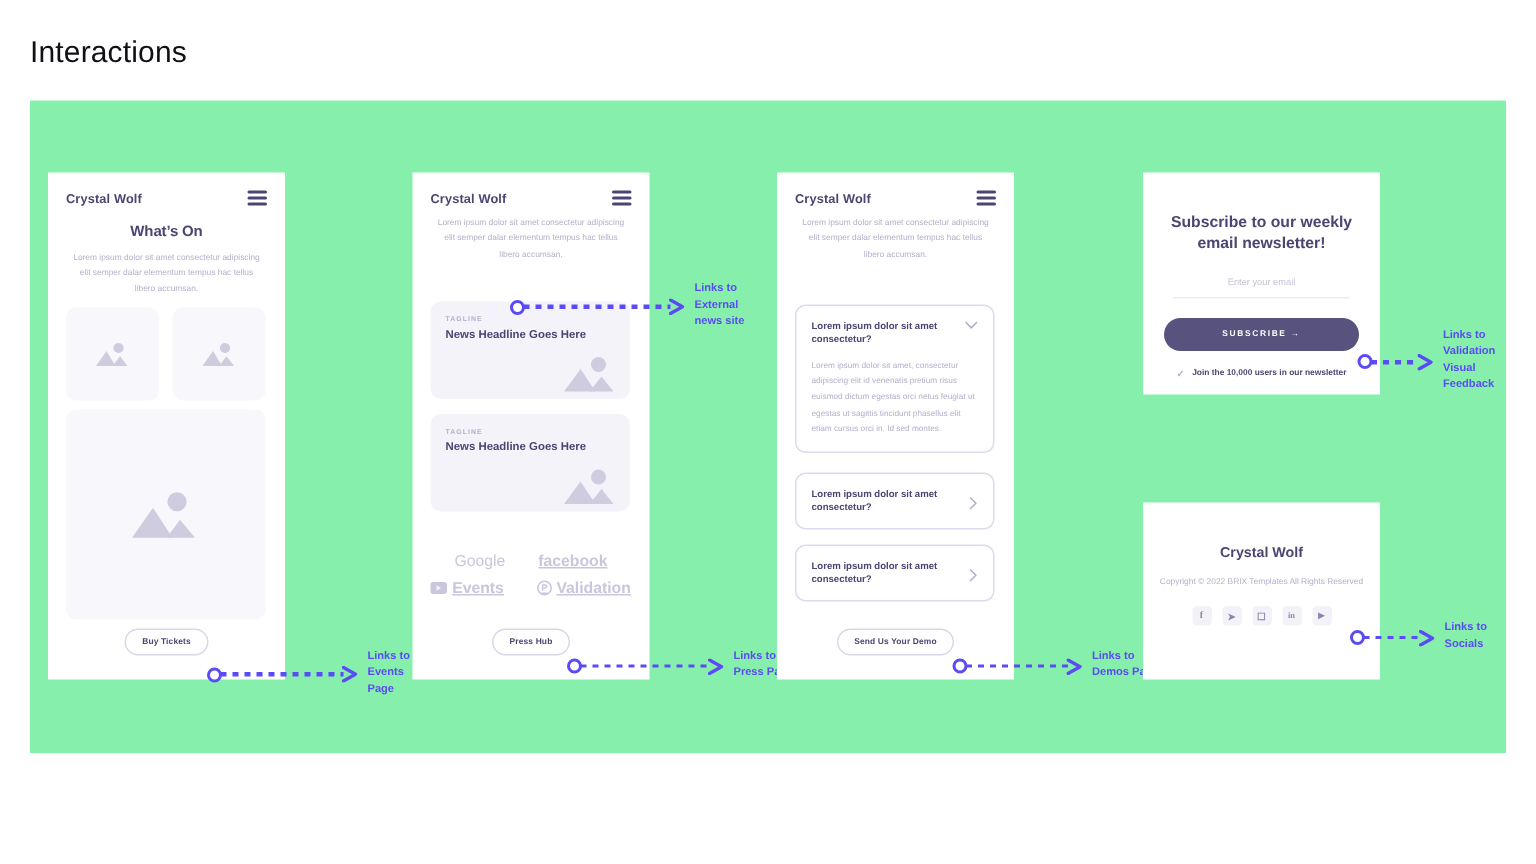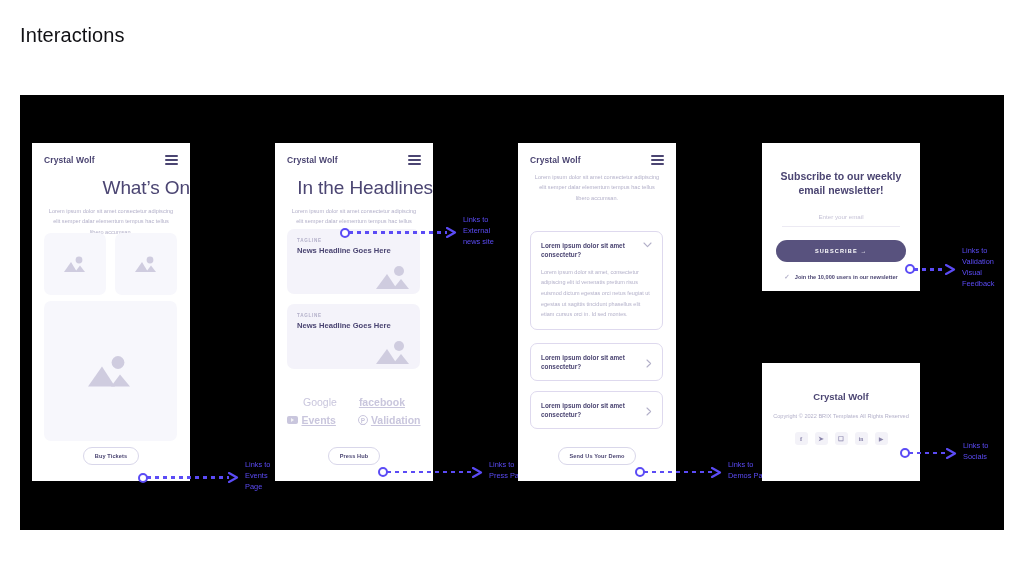--- a/index.html
+++ b/index.html
@@ -13,23 +13,23 @@
   .page-title {
     position: absolute;
     left: 20px; top: 24px;
     font-size: 20px;
     font-weight: 400;
     letter-spacing: 0.1px;
     color: #111115;
   }
   .canvas {
     position: absolute;
-    left: 20px; top: 95px;
+    left: 20px; top: 67px;
     width: 984px; height: 435px;
-    background: #000000;
+    background: #86efac;
   }
 
   
   .frame {
     position: absolute;
     background: #ffffff;
     overflow: hidden;
   }
   .frame-head {
     display: flex;
@@ -40,23 +40,23 @@
   .brand {
     font-size: 8.5px;
     font-weight: bold;
     color: #4b4572;
     letter-spacing: 0.1px;
   }
   .burger { display: flex; flex-direction: column; gap: 2.5px; cursor: pointer; }
   .burger i { display: block; width: 13px; height: 1.7px; background: #4b4572; border-radius: 1px; }
 
   .screen-title {
-    text-align: right;
-    font-size: 19px;
-    font-weight: normal;
+    text-align: center;
+    font-size: 10px;
+    font-weight: bold;
     color: #4b4572;
     margin-top: 12px;
     letter-spacing: -0.1px;
   }
   .screen-sub {
     text-align: center;
     font-size: 5.6px;
     line-height: 1.85;
     color: #b3b0c9;
     margin: 7px 16px 0 16px;
@@ -98,21 +98,21 @@
     background-repeat: repeat-x;
     margin-left: -1px;
   }
   .arrowhead { flex: 0 0 auto; margin-left: -1px; }
   .note {
     font-size: 7.4px;
     line-height: 1.5;
     color: #5b4bf5;
     margin-left: 6px;
     white-space: pre-line;
-    font-weight: 400;
+    font-weight: 700;
   }
 
   
   .news-card {
     background: #f4f3fa;
     border-radius: 7px;
     position: relative;
     overflow: hidden;
   }
   .tagline { font-size: 4.6px; letter-spacing: 0.7px; color: #b3b0c9; font-weight: bold; }
@@ -261,21 +261,20 @@
 
   <div class="frame" style="left:255px; top:48px; width:158px; height:338px;">
     <div class="frame-head">
       <span class="brand">Crystal Wolf</span>
       <span class="burger">
           <i></i>
           <i></i>
           <i></i>
         </span>
     </div>
-    <div class="screen-title">In the Headlines</div>
     <div class="screen-sub">Lorem ipsum dolor sit amet consectetur adipiscing elit semper dalar elementum tempus hac tellus libero accumsan.</div>
 
     <div class="news-card" style="position:absolute; left:12px; top:86px; width:133px; height:65px; padding:9px 10px;">
       <div class="tagline">TAGLINE</div>
       <div class="headline">News Headline
 Goes Here</div>
       <svg class="news-art" width="38" height="26" viewBox="0 0 38 26">
         <circle cx="25" cy="7" r="5" fill="#cfccdf"></circle>
         <path d="M2 25 L13 10 L23 25 Z" fill="#cfccdf"></path>
         <path d="M19 25 L27 15 L35 25 Z" fill="#cfccdf"></path>

